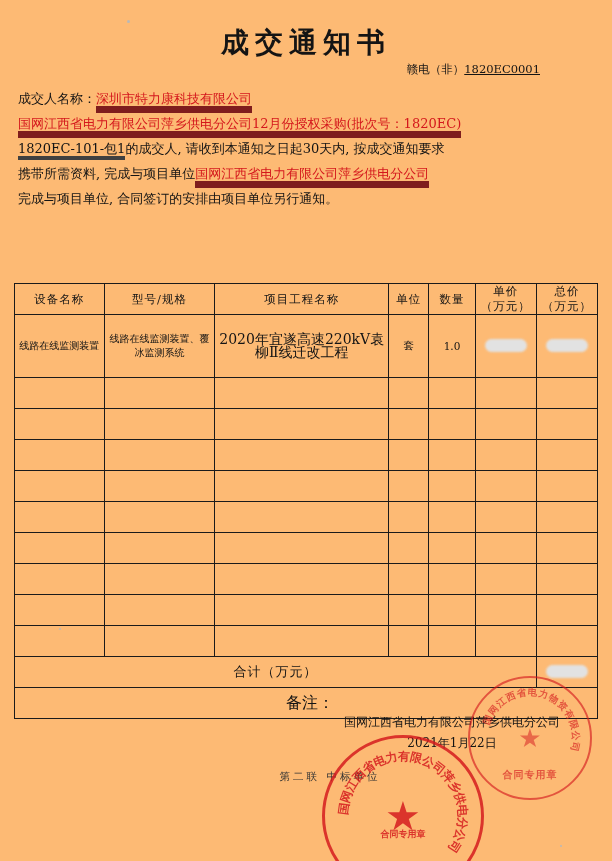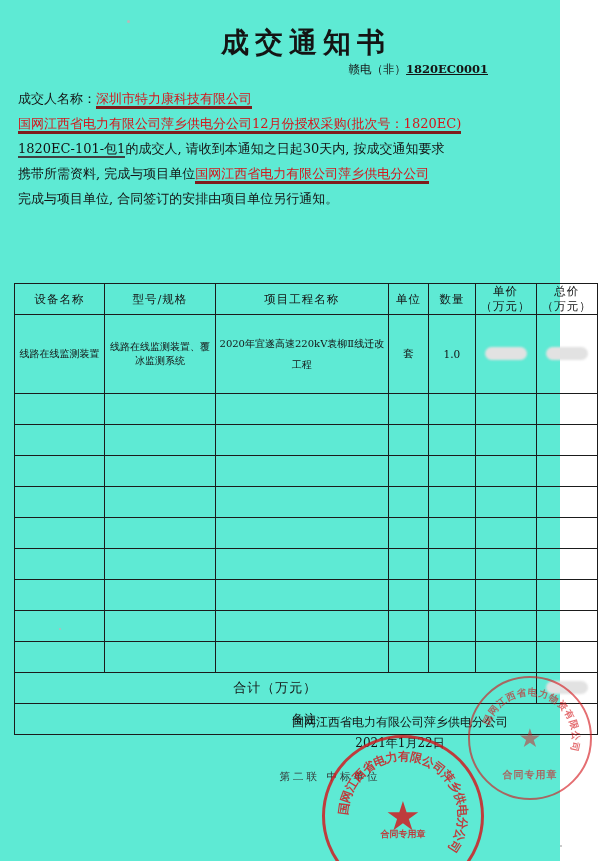--- a/index.html
+++ b/index.html
@@ -12,23 +12,23 @@
     height: 861px;
     position: relative;
     font-family: "DejaVu Serif", "Liberation Serif", serif;
     color: #141414;
     overflow: hidden;
   }
 
   .page {
     position: absolute;
     left: 0; top: 0;
-    width: 560px;
+    width: 612px;
     height: 861px;
-    background: #5eead4;
+    background: #fdba74;
   }
 
   
   .speck {
     position: absolute;
     background: #b9b9b9;
     border-radius: 50%;
   }
 
   .title {
@@ -45,34 +45,33 @@
 
   .doc-no {
     position: absolute;
     right: 72px;
     top: 62px;
     font-size: 11.5px;
     white-space: nowrap;
   }
   .doc-no .underline {
     text-decoration: underline;
-    font-weight: bold;
   }
 
   .body-text {
     position: absolute;
     left: 18px;
     top: 86px;
     width: 578px;
     font-size: 13px;
     line-height: 25px;
   }
   .line { white-space: nowrap; }
-  .ul-red { color: #d4171c; border-bottom: 3px solid #7f1d1d; }
-  .ul-black { border-bottom: 2px solid #404040; }
+  .ul-red { color: #d4171c; border-bottom: 7px solid #7f1d1d; }
+  .ul-black { border-bottom: 4px solid #404040; }
 
   
   table.main {
     position: absolute;
     left: 14px;
     top: 283px;
     width: 584px;
     border-collapse: collapse;
     font-size: 10.5px;
   }
@@ -99,22 +98,22 @@
   .c-price  { width: 62px; margin-top: 46px; }
   .c-total  { width: 62px; }
 
   .cell-pad {
     display: block;
     padding: 2px 3px;
     line-height: 14px;
     font-size: 10px;
   }
   .cell-small {
-    font-size: 10px;
-    line-height: 21px;
+    font-size: 14px;
+    line-height: 13px;
     display: block;
     padding: 18px 3px;
   }
   .blur {
     display: inline-block;
     width: 42px;
     height: 13px;
     background: #e2e2e2;
     border-radius: 7px;
     filter: blur(1.2px);
@@ -126,21 +125,21 @@
     font-size: 13px;
     letter-spacing: 1px;
   }
   .remark-row td {
     height: 32px;
     text-align: left;
   }
   .remark-text {
     display: block;
     padding-left: 8px;
-    font-size: 12px;
+    font-size: 16px;
   }
 
   
   .footer {
     position: absolute;
     right: 30px;
     top: 712px;
     text-align: center;
     font-size: 12px;
     line-height: 21px;

